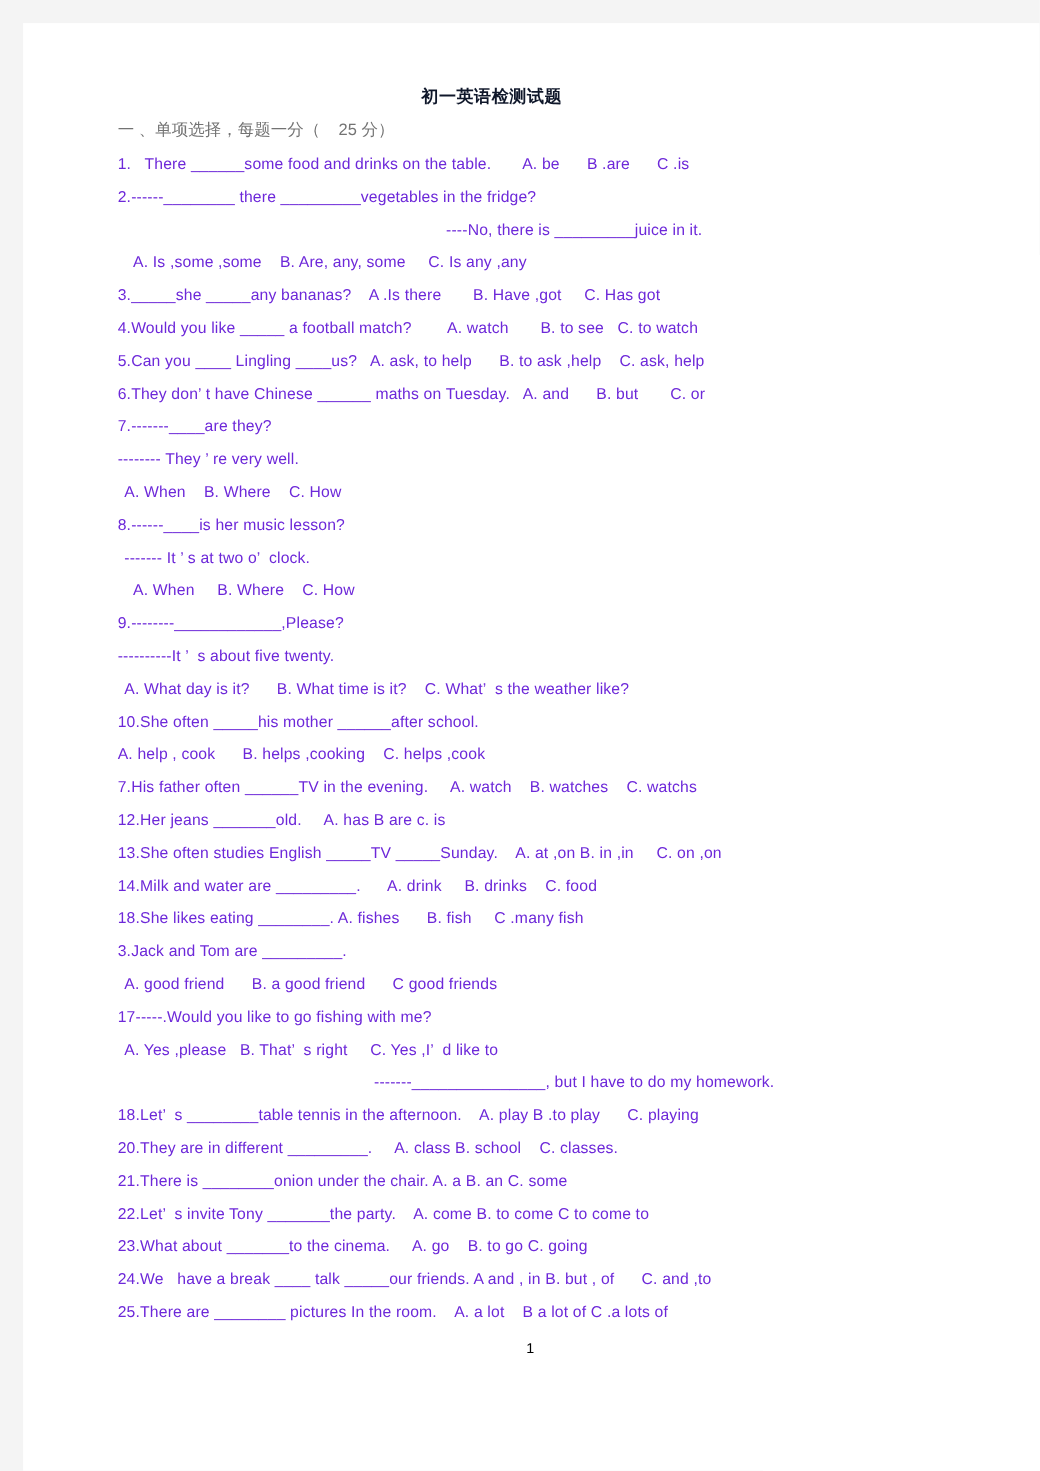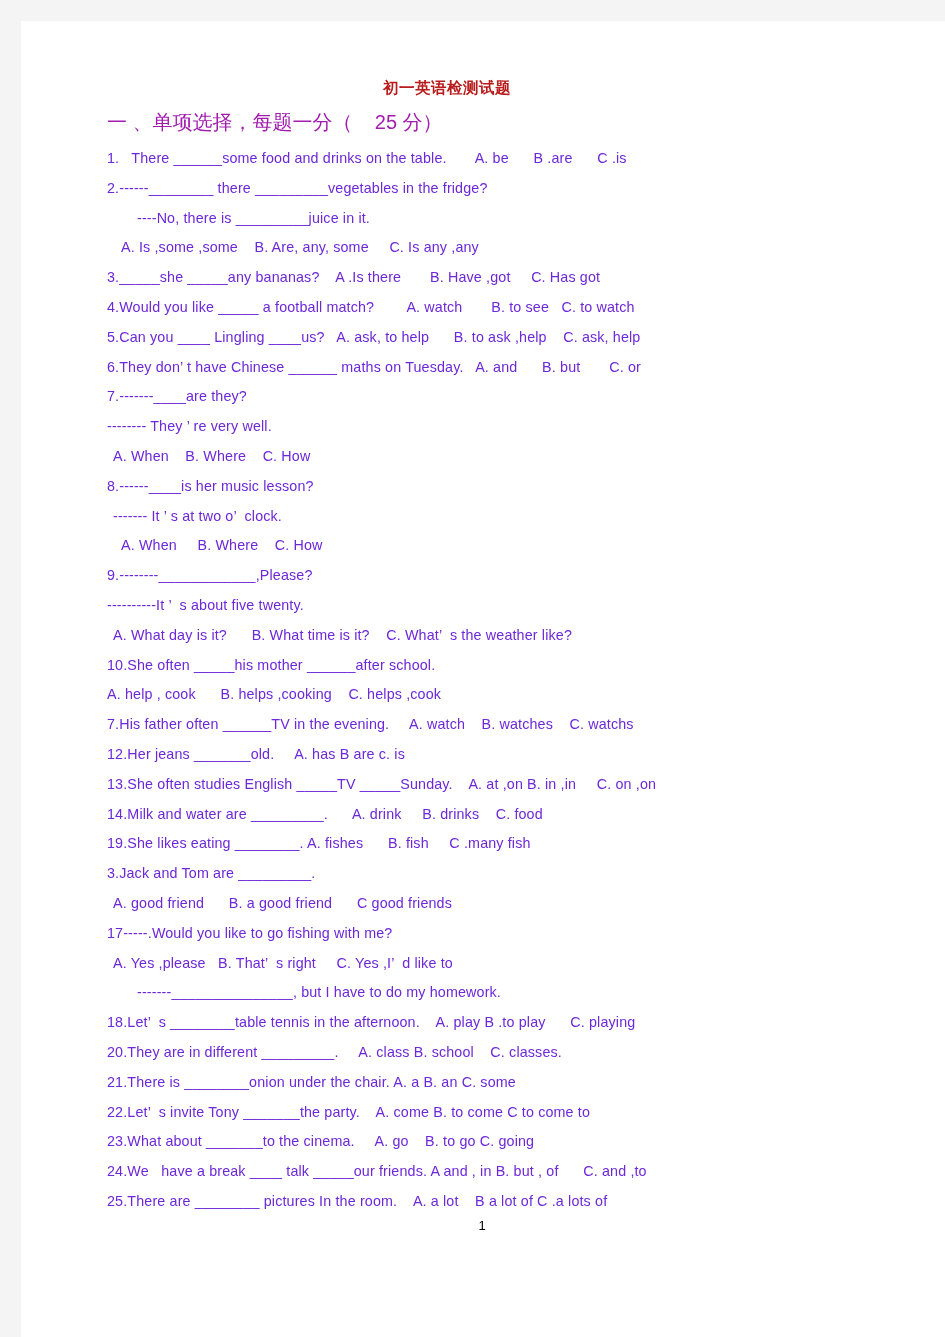--- a/index.html
+++ b/index.html
@@ -24,41 +24,41 @@
   }
   .content {
     position: absolute;
     left: 86px;       
     top: 57px;        
     width: 800px;
   }
   .doc-title {
     text-align: center;
     font-size: 15.5px;
-    color: #b91c1c;
+    color: #0f172a;
     margin: 0 0 10px 0;
     padding-right: 120px;
     letter-spacing: 0.5px;
   }
   .section-heading {
-    font-size: 20px;
-    color: #a21caf;
+    font-size: 15px;
+    color: #737373;
     margin: 0 0 8px 0;
     white-space: pre;
   }
   .q-line {
     font-size: 14.3px;
     color: #6d28d9;
     line-height: 29.8px;
     white-space: pre;
     letter-spacing: 0.15px;
   }
   .q-line.indent1 { padding-left: 6px; }
   .q-line.indent2 { padding-left: 14px; }
-  .q-line.indent3 { padding-left: 30px; }
+  .q-line.indent3 { padding-left: 30px; text-align: center; }
   .page-number {
     position: absolute;
     left: 0;
     top: 1140px;
     width: 800px;
     text-align: center;
     font-size: 13px;
     color: #000;
     padding-right: 50px;
     box-sizing: border-box;
@@ -91,21 +91,21 @@
         <div class="q-line indent2">A. When     B. Where    C. How</div>
         <div class="q-line">9.--------____________,Please?</div>
         <div class="q-line">----------It ’  s about five twenty.</div>
         <div class="q-line indent1">A. What day is it?      B. What time is it?    C. What’  s the weather like?</div>
         <div class="q-line">10.She often _____his mother ______after school.</div>
         <div class="q-line">A. help , cook      B. helps ,cooking    C. helps ,cook</div>
         <div class="q-line">7.His father often ______TV in the evening.     A. watch    B. watches    C. watchs</div>
         <div class="q-line">12.Her jeans _______old.     A. has B are c. is</div>
         <div class="q-line">13.She often studies English _____TV _____Sunday.    A. at ,on B. in ,in     C. on ,on</div>
         <div class="q-line">14.Milk and water are _________.      A. drink     B. drinks    C. food</div>
-        <div class="q-line">19.She likes eating ________. A. fishes      B. fish     C .many fish</div>
+        <div class="q-line">18.She likes eating ________. A. fishes      B. fish     C .many fish</div>
         <div class="q-line">3.Jack and Tom are _________.</div>
         <div class="q-line indent1">A. good friend      B. a good friend      C good friends</div>
         <div class="q-line">17-----.Would you like to go fishing with me?</div>
         <div class="q-line indent1">A. Yes ,please   B. That’  s right     C. Yes ,I’  d like to</div>
         <div class="q-line indent3">-------_______________, but I have to do my homework.</div>
         <div class="q-line">18.Let’  s ________table tennis in the afternoon.    A. play B .to play      C. playing</div>
         <div class="q-line">20.They are in different _________.     A. class B. school    C. classes.</div>
         <div class="q-line">21.There is ________onion under the chair. A. a B. an C. some</div>
         <div class="q-line">22.Let’  s invite Tony _______the party.    A. come B. to come C to come to</div>
         <div class="q-line">23.What about _______to the cinema.     A. go    B. to go C. going</div>

